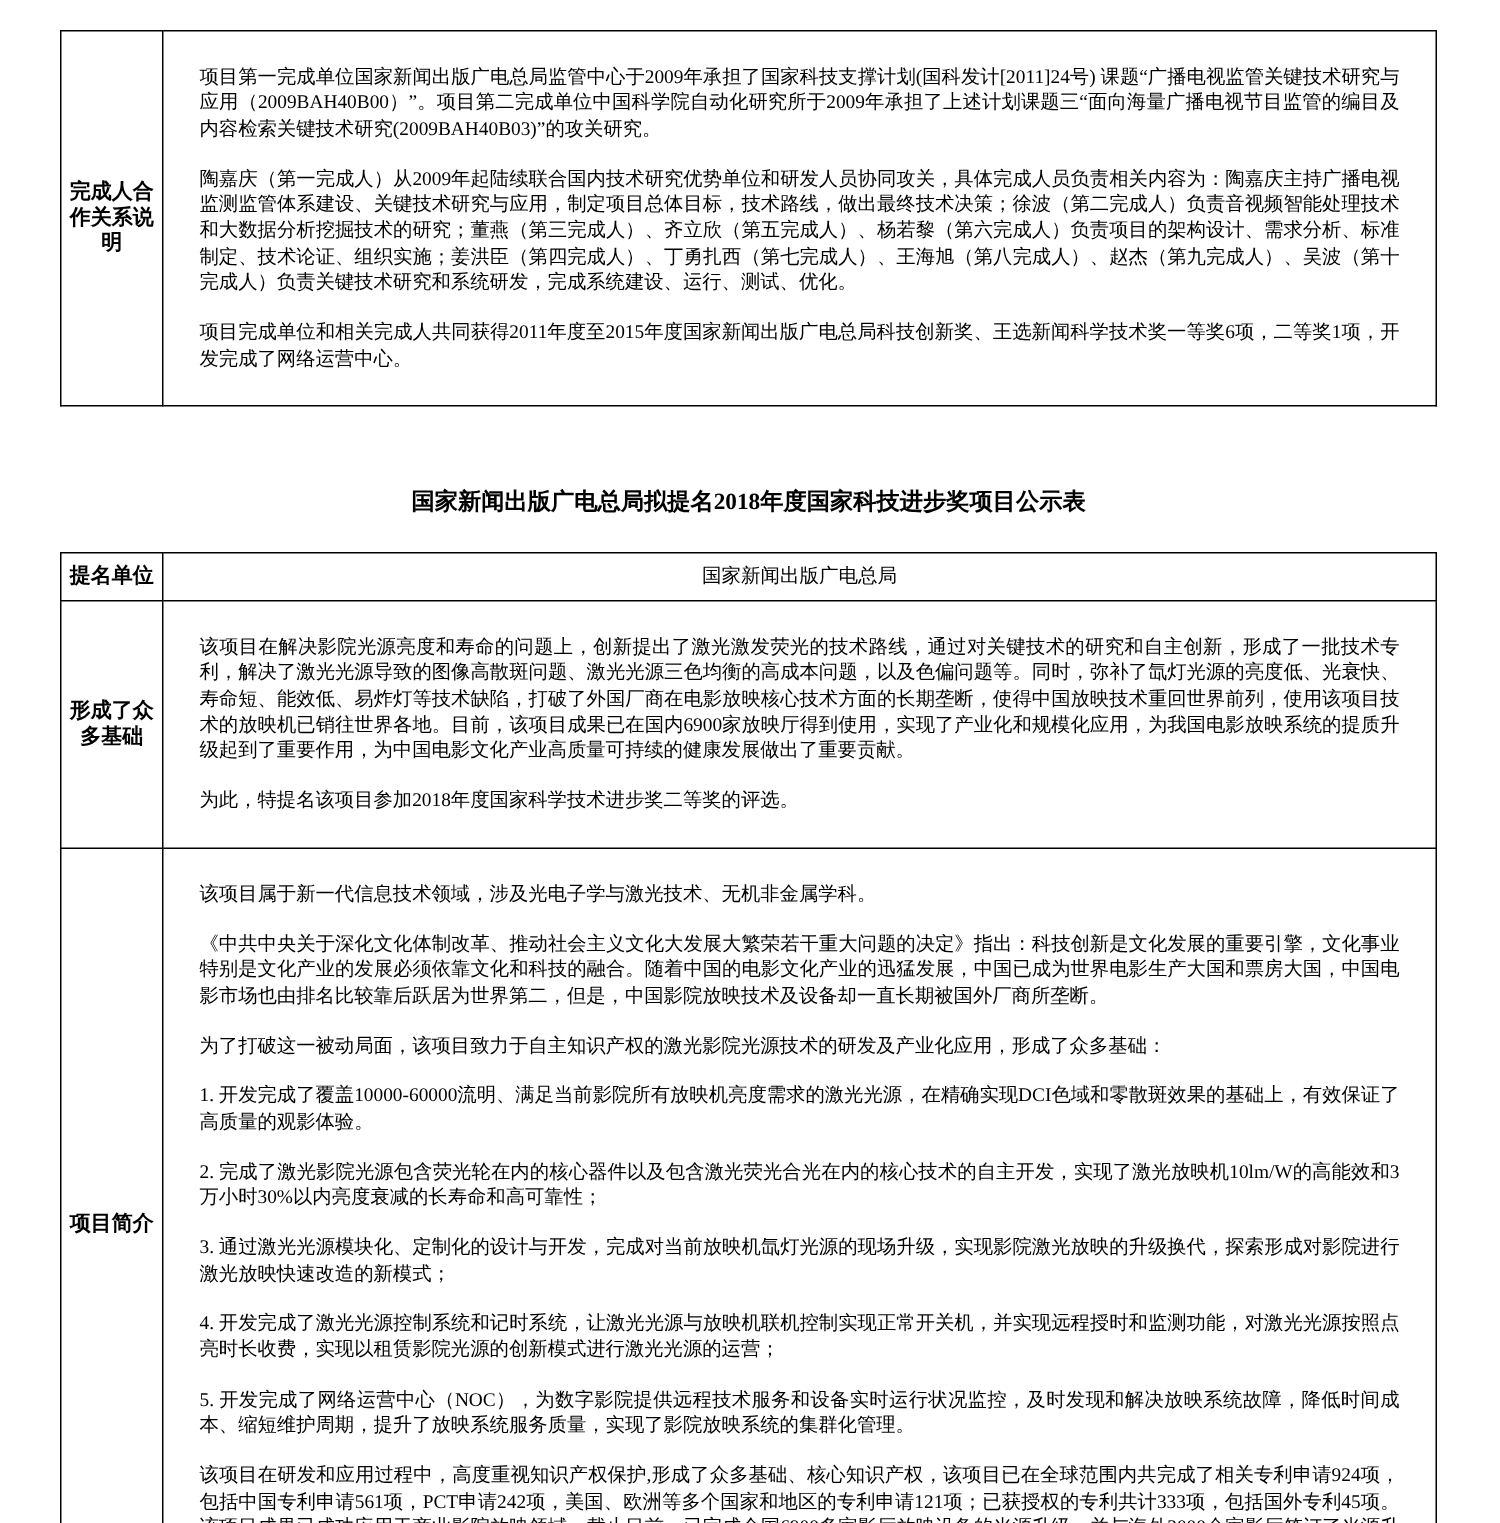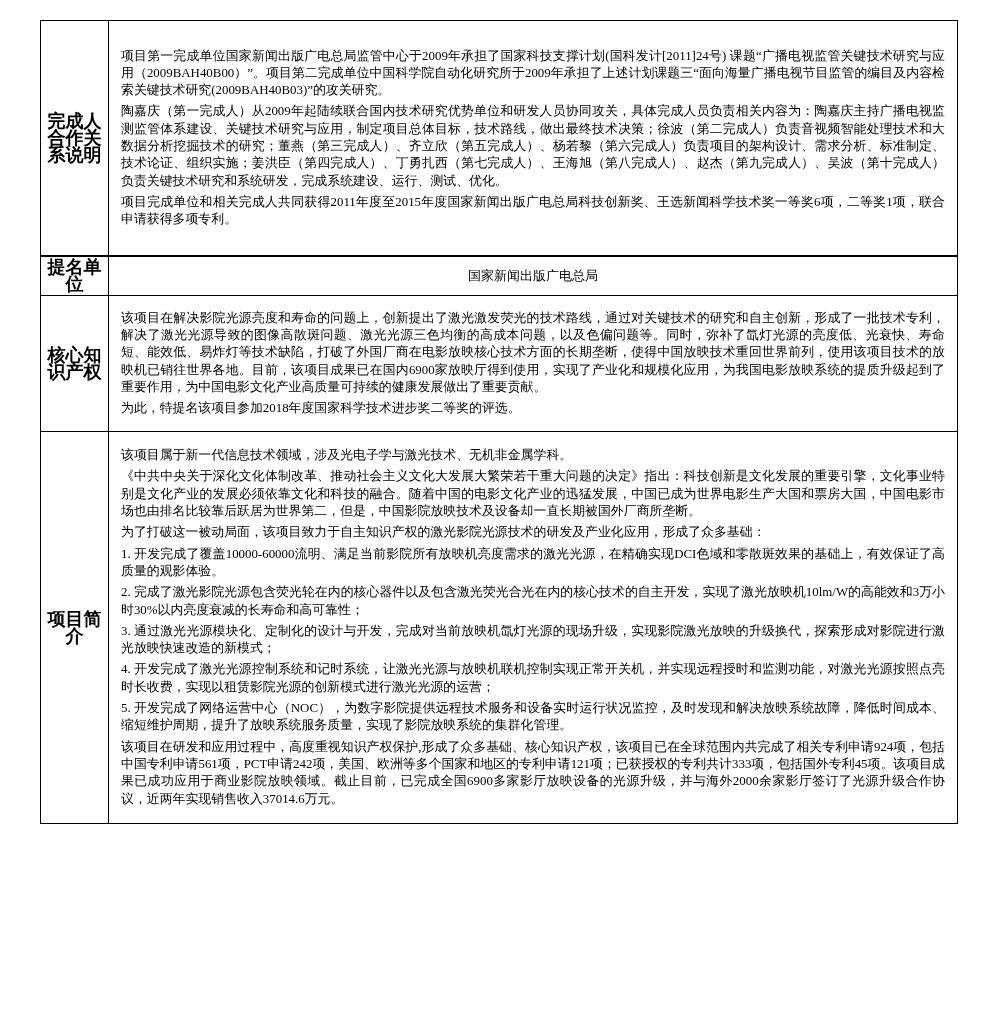--- a/index.html
+++ b/index.html
@@ -24,31 +24,31 @@
   }
   table.tbl td {
     border: 1px solid #000000;
     vertical-align: middle;
     box-sizing: border-box;
   }
   td.label-cell {
     width: 68px;
     text-align: center;
     font-weight: bold;
-    font-size: 18px;
+    font-size: 14px;
     line-height: 17px;
     padding: 2px 5px;
   }
   td.content-cell {
     font-size: 12.9px;
     line-height: 17.3px;
     text-align: justify;
     padding: 6px 8px;
   }
-  td.content-cell p { margin: 4px; }
+  td.content-cell p { margin: 16px; }
   td.center-cell {
     text-align: center;
     font-size: 13px;
     padding: 4px 8px;
   }
   .tbl-top { margin-top: 20px; }
   .tbl-top td { height: 235px; }
   .row-name td { height: 31px; }
   .row-nominator td { height: 32px; }
   .row-opinion td { height: 136px; }
@@ -69,35 +69,36 @@
 
   <table class="tbl tbl-top">
     <tbody>
         <tr>
       <td class="label-cell">
         <span>完成人合作关系说明</span>
       </td>
       <td class="content-cell">
         <p>项目第一完成单位国家新闻出版广电总局监管中心于2009年承担了国家科技支撑计划(国科发计[2011]24号) 课题“广播电视监管关键技术研究与应用（2009BAH40B00）”。项目第二完成单位中国科学院自动化研究所于2009年承担了上述计划课题三“面向海量广播电视节目监管的编目及内容检索关键技术研究(2009BAH40B03)”的攻关研究。</p>
         <p>陶嘉庆（第一完成人）从2009年起陆续联合国内技术研究优势单位和研发人员协同攻关，具体完成人员负责相关内容为：陶嘉庆主持广播电视监测监管体系建设、关键技术研究与应用，制定项目总体目标，技术路线，做出最终技术决策；徐波（第二完成人）负责音视频智能处理技术和大数据分析挖掘技术的研究；董燕（第三完成人）、齐立欣（第五完成人）、杨若黎（第六完成人）负责项目的架构设计、需求分析、标准制定、技术论证、组织实施；姜洪臣（第四完成人）、丁勇扎西（第七完成人）、王海旭（第八完成人）、赵杰（第九完成人）、吴波（第十完成人）负责关键技术研究和系统研发，完成系统建设、运行、测试、优化。</p>
-        <p>项目完成单位和相关完成人共同获得2011年度至2015年度国家新闻出版广电总局科技创新奖、王选新闻科学技术奖一等奖6项，二等奖1项，联合申请获得多项专利。</p>
+        <p>项目完成单位和相关完成人共同获得2011年度至2015年度国家新闻出版广电总局科技创新奖、王选新闻科学技术奖一等奖6项，二等奖1项，开发完成了网络运营中心。</p>
       </td>
     </tr>
   </tbody>
     </table>
 
+  <div class="doc-title">国家新闻出版广电总局拟提名2018年度国家科技进步奖项目公示表</div>
 
   <table class="tbl tbl-main">
     <tbody>
     <tr class="row-nominator">
       <td class="label-cell">提名单位</td>
       <td class="center-cell">国家新闻出版广电总局</td>
     </tr>
     <tr class="row-opinion">
-      <td class="label-cell">核心知识产权</td>
+      <td class="label-cell">形成了众多基础</td>
       <td class="content-cell">
         <p>该项目在解决影院光源亮度和寿命的问题上，创新提出了激光激发荧光的技术路线，通过对关键技术的研究和自主创新，形成了一批技术专利，解决了激光光源导致的图像高散斑问题、激光光源三色均衡的高成本问题，以及色偏问题等。同时，弥补了氙灯光源的亮度低、光衰快、寿命短、能效低、易炸灯等技术缺陷，打破了外国厂商在电影放映核心技术方面的长期垄断，使得中国放映技术重回世界前列，使用该项目技术的放映机已销往世界各地。目前，该项目成果已在国内6900家放映厅得到使用，实现了产业化和规模化应用，为我国电影放映系统的提质升级起到了重要作用，为中国电影文化产业高质量可持续的健康发展做出了重要贡献。</p>
         <p>为此，特提名该项目参加2018年度国家科学技术进步奖二等奖的评选。</p>
       </td>
     </tr>
     <tr class="row-intro">
       <td class="label-cell">项目简介</td>
       <td class="content-cell">
         <p>该项目属于新一代信息技术领域，涉及光电子学与激光技术、无机非金属学科。</p>
         <p>《中共中央关于深化文化体制改革、推动社会主义文化大发展大繁荣若干重大问题的决定》指出：科技创新是文化发展的重要引擎，文化事业特别是文化产业的发展必须依靠文化和科技的融合。随着中国的电影文化产业的迅猛发展，中国已成为世界电影生产大国和票房大国，中国电影市场也由排名比较靠后跃居为世界第二，但是，中国影院放映技术及设备却一直长期被国外厂商所垄断。</p>

